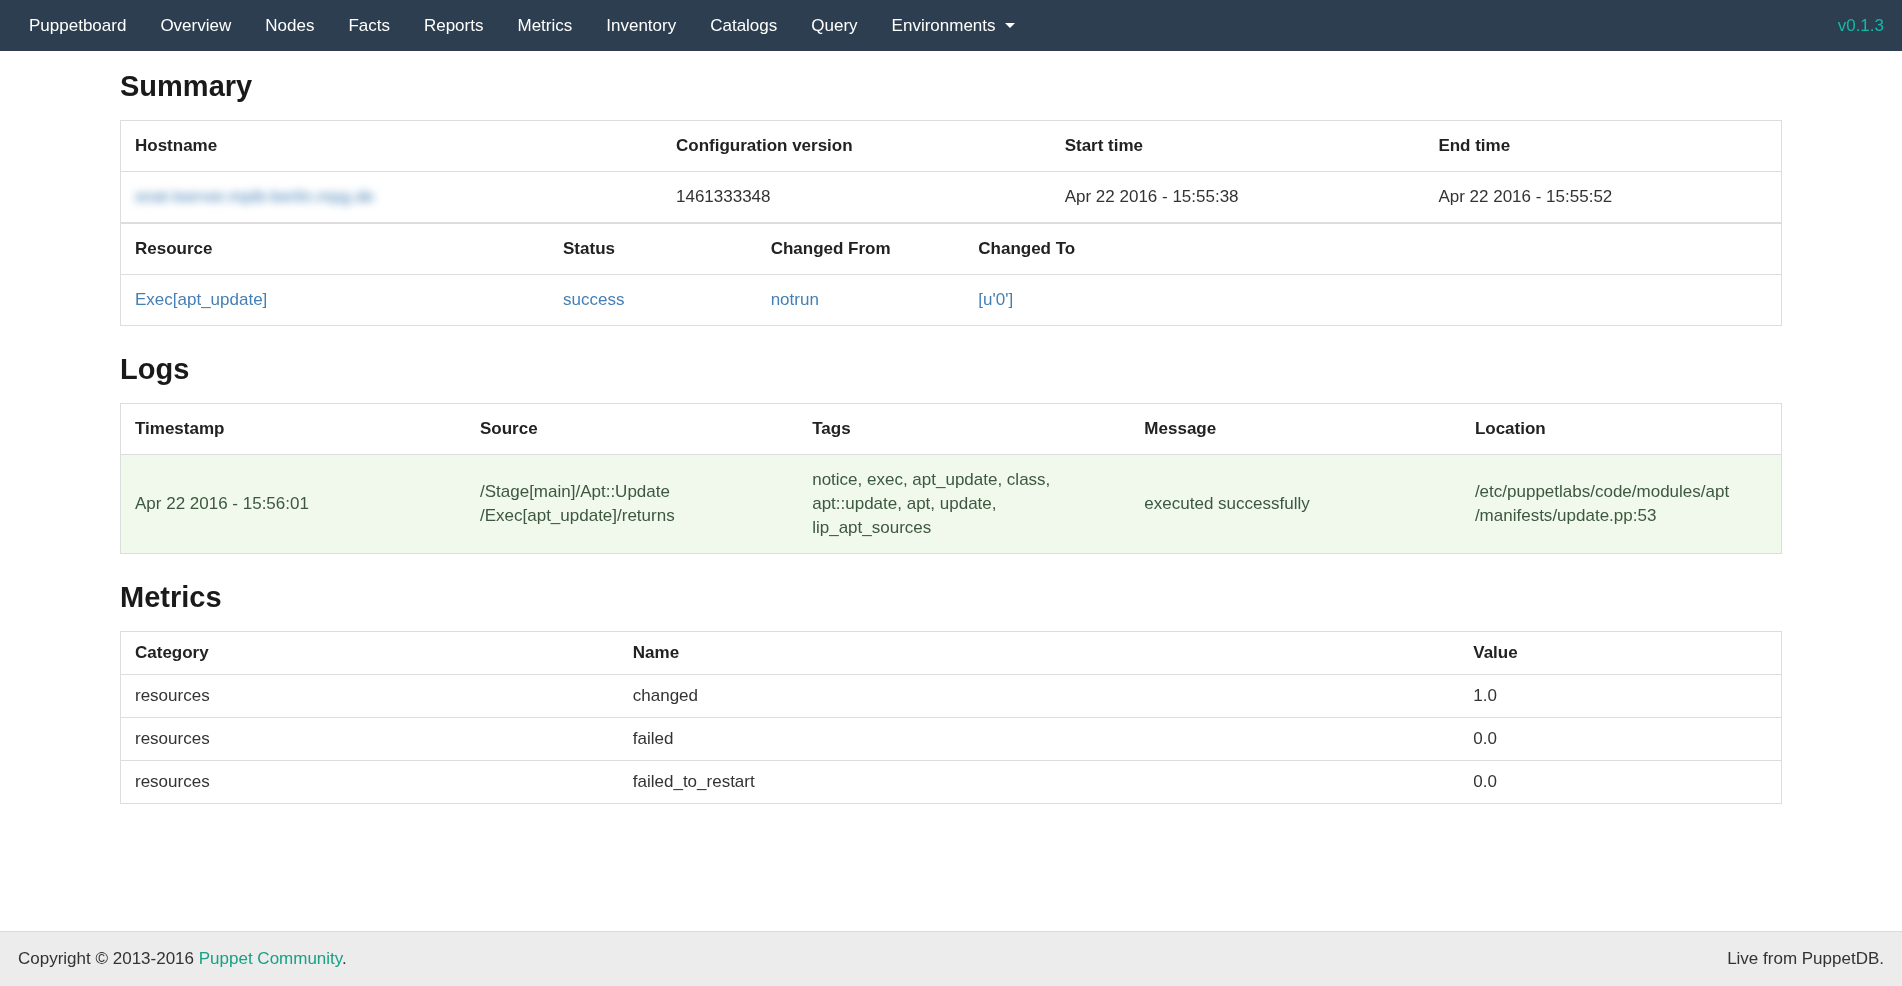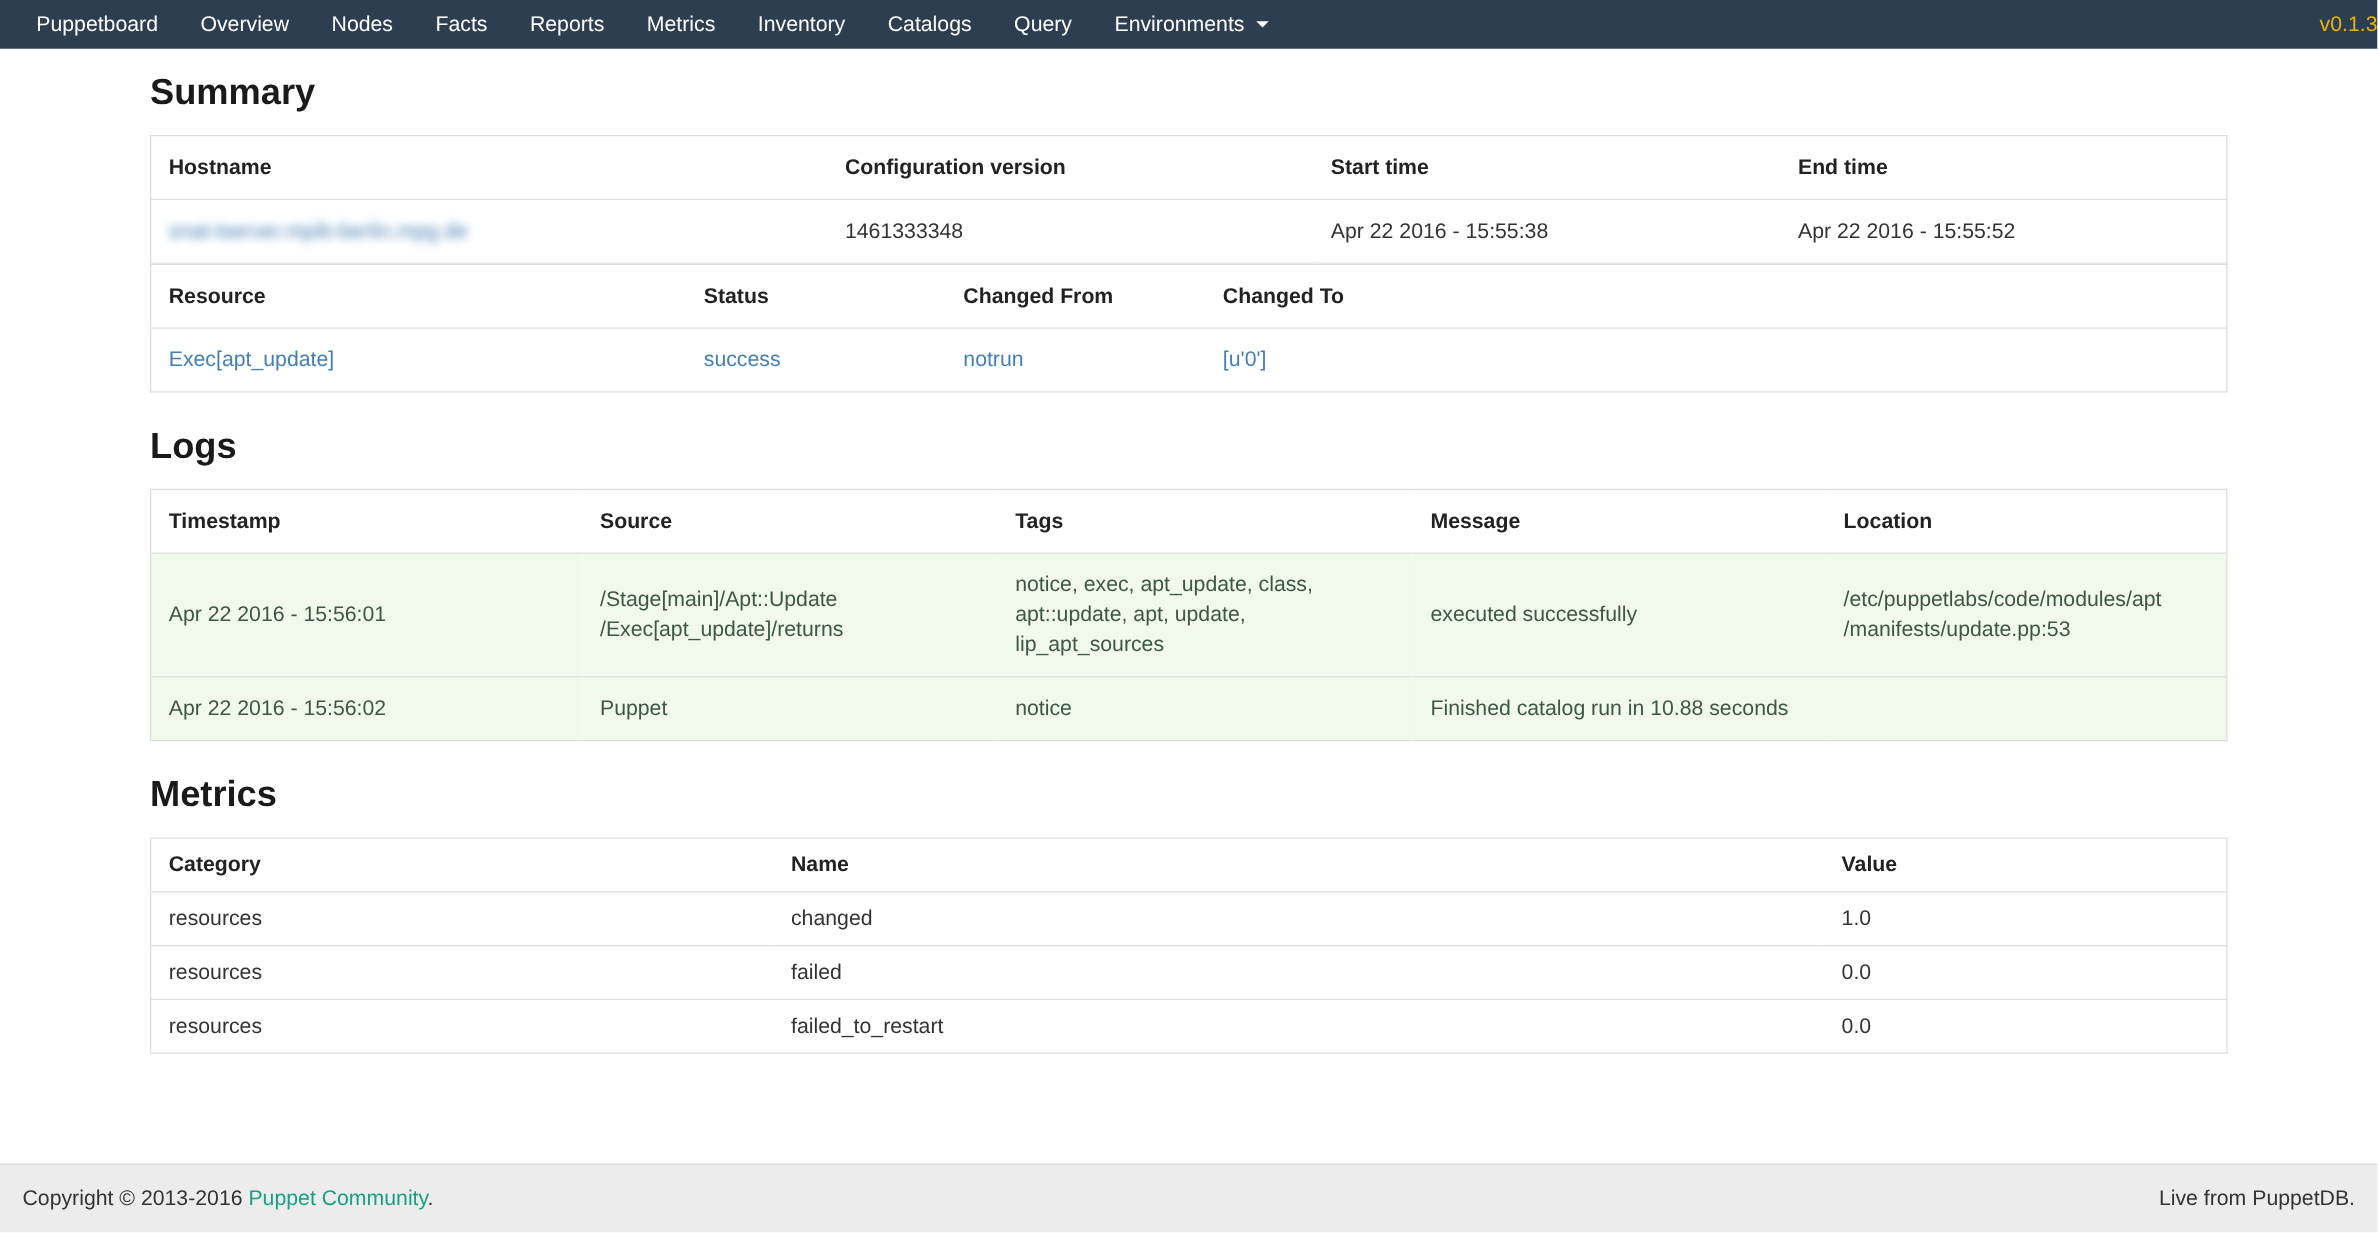--- a/index.html
+++ b/index.html
@@ -8,21 +8,21 @@
     font-family: "Liberation Sans", sans-serif;
     font-size: 17px;
     color: #333;
     background: #ffffff;
     overflow: hidden;
     position: relative;
   }
 
   
   .navbar {
-    height: 39px;
+    height: 51px;
     background: #2c3e50;
     display: flex;
     align-items: stretch;
     padding-left: 12px;
   }
   .nav-brand {
     display: flex;
     align-items: center;
     padding: 0 17px;
     color: #ffffff;
@@ -43,22 +43,22 @@
     border-left: 5px solid transparent;
     border-right: 5px solid transparent;
     border-top: 5px solid #ffffff;
     margin-left: 9px;
     display: inline-block;
   }
   .nav-version {
     margin-left: auto;
     display: flex;
     align-items: center;
-    padding-right: 0;
-    color: #eab308;
+    padding-right: 18px;
+    color: #14b8a6;
     white-space: nowrap;
     text-align: center;
   }
 
   
   .container { margin: 0 120px; }
   h2.section-title {
     font-size: 29px;
     line-height: 36px;
     font-weight: 700;
@@ -200,27 +200,20 @@
       </tr>
     </thead>
     <tbody>
       <tr class="log-row">
         <td>Apr 22 2016 - 15:56:01</td>
         <td><wbr>/Stage[main]<wbr>/Apt::Update<wbr>/Exec[apt_update]<wbr>/returns</td>
         <td>notice, exec, apt_update, class, apt::update, apt, update, lip_apt_sources</td>
         <td>executed successfully</td>
         <td><wbr>/etc<wbr>/puppetlabs<wbr>/code<wbr>/modules<wbr>/apt<wbr>/manifests<wbr>/update.pp:53</td>
       </tr>
-      <tr class="log-row">
-        <td>Apr 22 2016 - 15:56:02</td>
-        <td>Puppet</td>
-        <td>notice</td>
-        <td>Finished catalog run in 10.88 seconds</td>
-        <td></td>
-      </tr>
     </tbody>
   </table>
 
   <h2 class="section-title">Metrics</h2>
   <table class="compact">
     <colgroup>
       <col style="width:30%">
         <col style="width:50.6%">
         <col style="width:19.4%">
     </colgroup>

